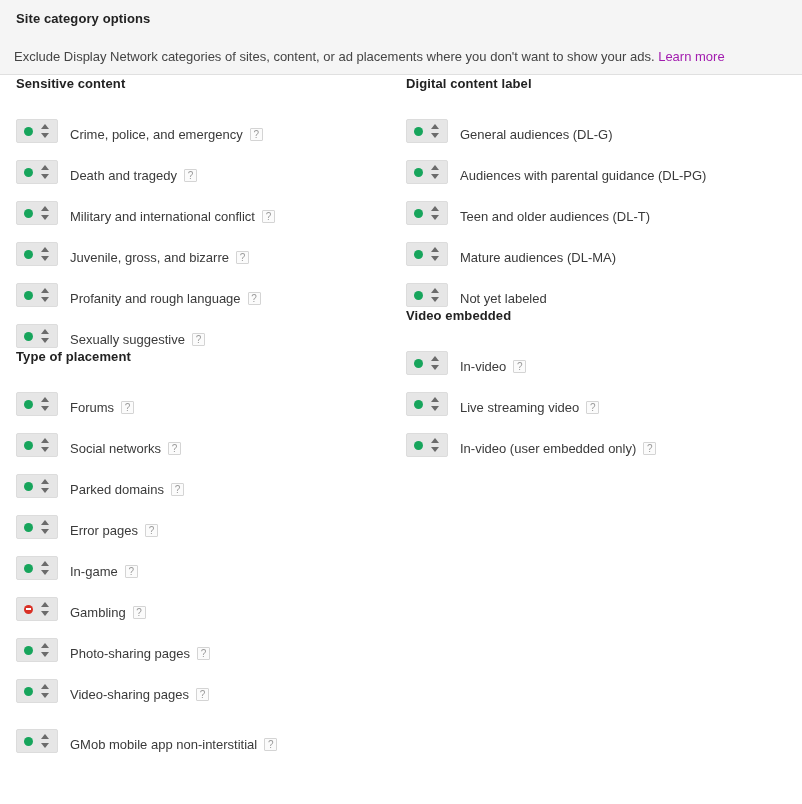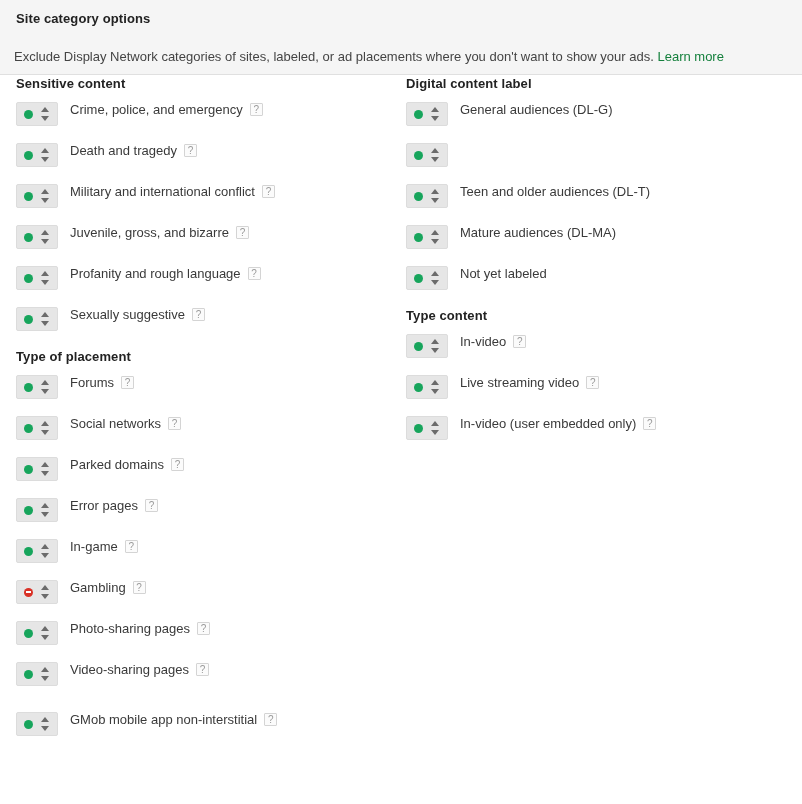--- a/index.html
+++ b/index.html
@@ -24,21 +24,21 @@
   #panel-title{
     position:absolute;left:16px;top:11px;
     font-size:13px;font-weight:bold;color:#222222;
     letter-spacing:0.1px;
   }
   #panel-desc{
     position:absolute;left:14px;top:49px;
     font-size:13px;color:#444444;white-space:nowrap;
   }
   #learn-more-link{
-    color:#15803d;text-decoration:none;cursor:pointer;
+    color:#a21caf;text-decoration:none;cursor:pointer;
   }
 
   
   #content{
     position:absolute;left:0;top:75px;width:802px;height:729px;
   }
   .column{position:absolute;top:0;}
   #col-left{left:16px;width:380px;}
   #col-right{left:406px;width:396px;}
 
@@ -46,21 +46,21 @@
   .section-heading{
     font-size:13px;font-weight:bold;color:#222222;
     height:18px;line-height:18px;
     letter-spacing:0.1px;
     white-space:nowrap;
   }
 
   
   .opt-row{
     height:41px;
-    display:flex;align-items:flex-start;
+    display:flex;align-items:flex-end;
   }
   .status-control{
     width:42px;height:24px;
     background:#e6e6e6;
     border:1px solid #dcdcdc;
     border-radius:2px;
     box-sizing:border-box;
     display:flex;align-items:center;justify-content:center;
     cursor:pointer;
     flex:0 0 auto;
@@ -123,21 +123,21 @@
 
   .section-gap{height:0px;}
   .heading-spacer{height:9px;}
 </style>
 </head>
 <body>
 
 <div id="header-band">
   <div id="panel-title">Site category options</div>
   <div id="panel-desc">
-    <span>Exclude Display Network categories of sites, labeled, or ad placements where you don't want to show your ads.</span>
+    <span>Exclude Display Network categories of sites, content, or ad placements where you don't want to show your ads.</span>
     <a id="learn-more-link">Learn more</a>
   </div>
 </div>
 
 <div id="content">
   <div class="column" id="col-left">
       <div class="section">
         <div class="section-heading">Sensitive content</div>
         <div class="heading-spacer"></div>
         <div class="opt-row">
@@ -316,20 +316,21 @@
           <span class="opt-label">General audiences (DL-G)</span>
         </div>
         <div class="opt-row">
           <div class="status-control">
             <span class="dot"></span>
             <span class="chevrons">
               <span class="up"></span>
               <span class="down"></span>
             </span>
           </div>
+          <span class="opt-label">Audiences with parental guidance (DL-PG)</span>
         </div>
         <div class="opt-row">
           <div class="status-control">
             <span class="dot"></span>
             <span class="chevrons">
               <span class="up"></span>
               <span class="down"></span>
             </span>
           </div>
           <span class="opt-label">Teen and older audiences (DL-T)</span>
@@ -350,21 +351,21 @@
             <span class="chevrons">
               <span class="up"></span>
               <span class="down"></span>
             </span>
           </div>
           <span class="opt-label">Not yet labeled</span>
         </div>
         <div class="section-gap"></div>
       </div>
       <div class="section">
-        <div class="section-heading">Type content</div>
+        <div class="section-heading">Video embedded</div>
         <div class="heading-spacer"></div>
         <div class="opt-row">
           <div class="status-control">
             <span class="dot"></span>
             <span class="chevrons">
               <span class="up"></span>
               <span class="down"></span>
             </span>
           </div>
           <span class="opt-label">In-video<span class="help-icon">?</span></span>

